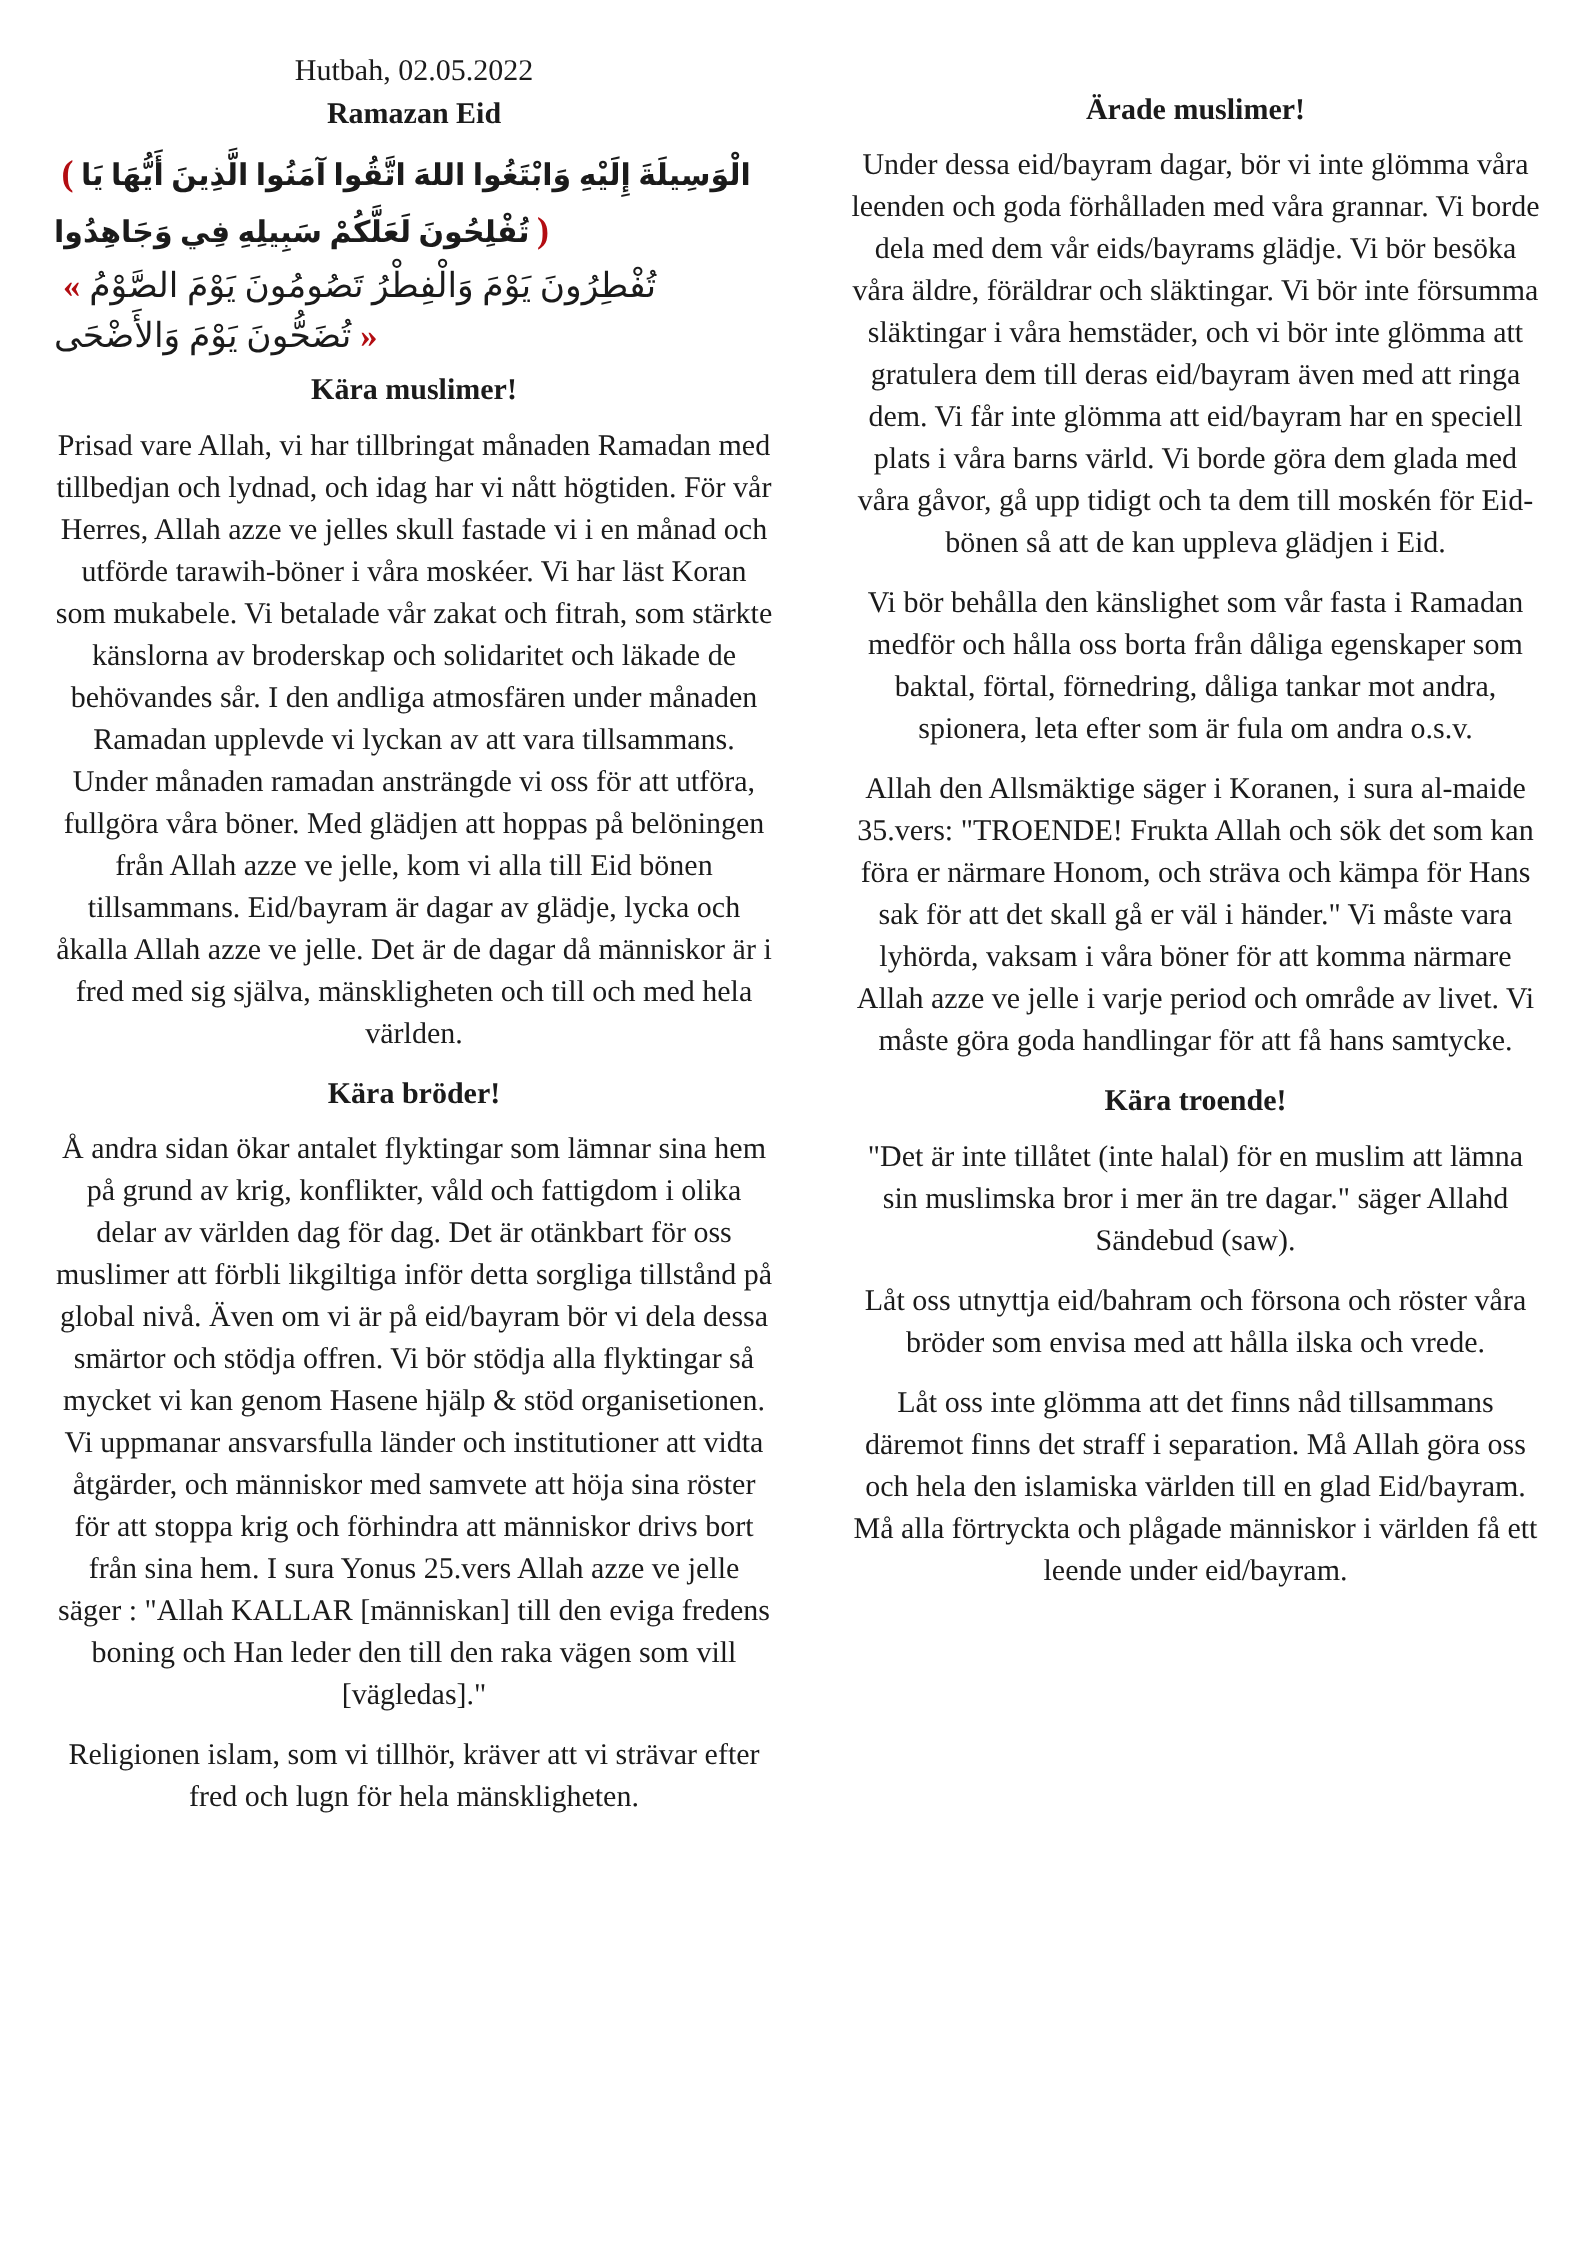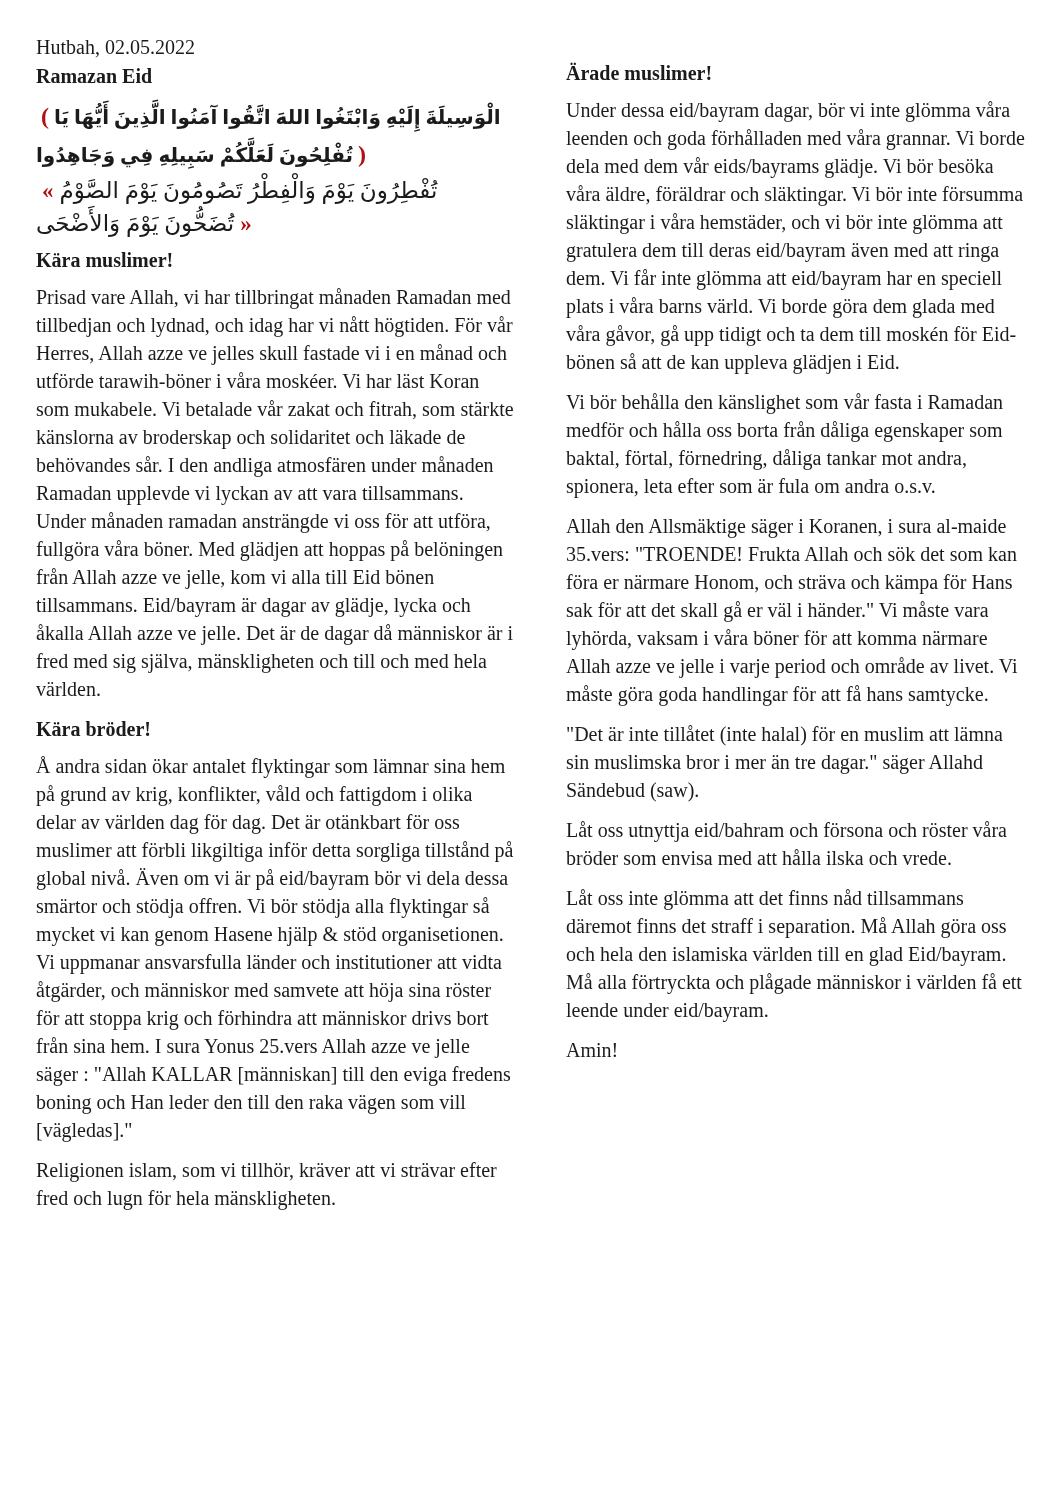--- a/index.html
+++ b/index.html
@@ -12,21 +12,21 @@
     box-sizing: border-box;
     padding: 33px 30px 20px 36px;
     font-family: "Liberation Serif", serif;
     color: #1b1b1b;
     display: flex;
   }
   .col { box-sizing: border-box; }
   .col-left  { width: 480px; margin-right: 50px; flex: none; }
   .col-right { width: 462px; flex: none; padding-top: 26px; }
 
-  p, h2 { margin: 0; font-size: 20px; line-height: 28px; font-weight: normal; }
+  p, h2 { margin: 0; font-size: 20px; line-height: 28px; font-weight: normal; text-align: center; }
 
   .dateline { margin-bottom: 1px; }
   .doc-title { font-weight: bold; margin-bottom: 2px; }
 
   h2.heading { font-weight: bold; margin: 0 0 9px 0; }
   .mt-lg { margin-top: 36px; }
 
   .body-p { margin: 0 0 12px 0; }
 
   .arabic {
@@ -63,19 +63,19 @@
     <p class="body-p">Å andra sidan ökar antalet flyktingar som lämnar sina hem på grund av krig, konflikter, våld och fattigdom i olika delar av världen dag för dag.  Det är otänkbart för oss muslimer att förbli likgiltiga inför detta sorgliga tillstånd på global nivå.  Även om vi är på eid/bayram bör vi dela dessa smärtor och stödja offren.  Vi bör stödja alla flyktingar så mycket vi kan genom Hasene hjälp &amp; stöd organisetionen.  Vi uppmanar ansvarsfulla länder och institutioner att vidta åtgärder, och människor med samvete att höja sina röster för att stoppa krig och förhindra att människor drivs bort från sina hem.  I  sura Yonus 25.vers Allah azze ve jelle säger : "Allah KALLAR [människan] till den eviga fredens boning och Han leder den till den raka vägen som vill [vägledas]."</p>
     <p class="body-p">Religionen islam, som vi tillhör, kräver att vi strävar efter fred och lugn för hela mänskligheten.</p>
   </div>
 
   <div class="col col-right">
     <h2 class="heading">Ärade muslimer!</h2>
     <p class="body-p">Under dessa eid/bayram dagar, bör vi inte glömma våra leenden och goda förhålladen med våra grannar.  Vi borde dela med dem vår eids/bayrams glädje.  Vi bör besöka våra äldre, föräldrar och släktingar.  Vi bör inte försumma släktingar i våra hemstäder, och vi bör inte glömma att gratulera dem till deras eid/bayram även med att ringa dem.  Vi får inte glömma att eid/bayram har en speciell plats i våra barns värld.  Vi borde göra dem glada med våra gåvor, gå upp tidigt och ta dem till moskén för Eid-bönen så att de kan uppleva glädjen i Eid.</p>
     <p class="body-p">Vi bör behålla den känslighet som vår fasta i Ramadan medför och hålla oss borta från dåliga egenskaper som baktal, förtal, förnedring, dåliga tankar mot andra, spionera, leta efter som är fula om andra o.s.v.</p>
     <p class="body-p">Allah den Allsmäktige säger i Koranen, i sura al-maide 35.vers: "TROENDE! Frukta Allah och sök det som kan föra er närmare Honom, och sträva och kämpa för Hans sak för att det skall gå er väl i händer." Vi måste vara lyhörda, vaksam i våra böner för att komma närmare Allah azze ve jelle i varje period och område av livet. Vi måste göra goda handlingar för att få hans samtycke.</p>
 
+    <h2 class="heading">Kära troende!</h2>
     <p class="body-p">"Det är inte tillåtet (inte halal) för en muslim att lämna sin muslimska bror i mer än tre dagar." säger Allahd Sändebud (saw).</p>
     <p class="body-p">Låt oss utnyttja eid/bahram och försona och röster våra bröder som envisa med att hålla ilska och vrede.</p>
     <p class="body-p">Låt oss inte glömma att det finns nåd tillsammans däremot finns det straff i separation. Må Allah göra oss och hela den islamiska världen till en glad Eid/bayram.  Må alla förtryckta och plågade människor i världen få ett leende under eid/bayram.</p>
-    <p class="body-p">Amin!</p>
   </div>
 
 </div>
 
 </body></html>

